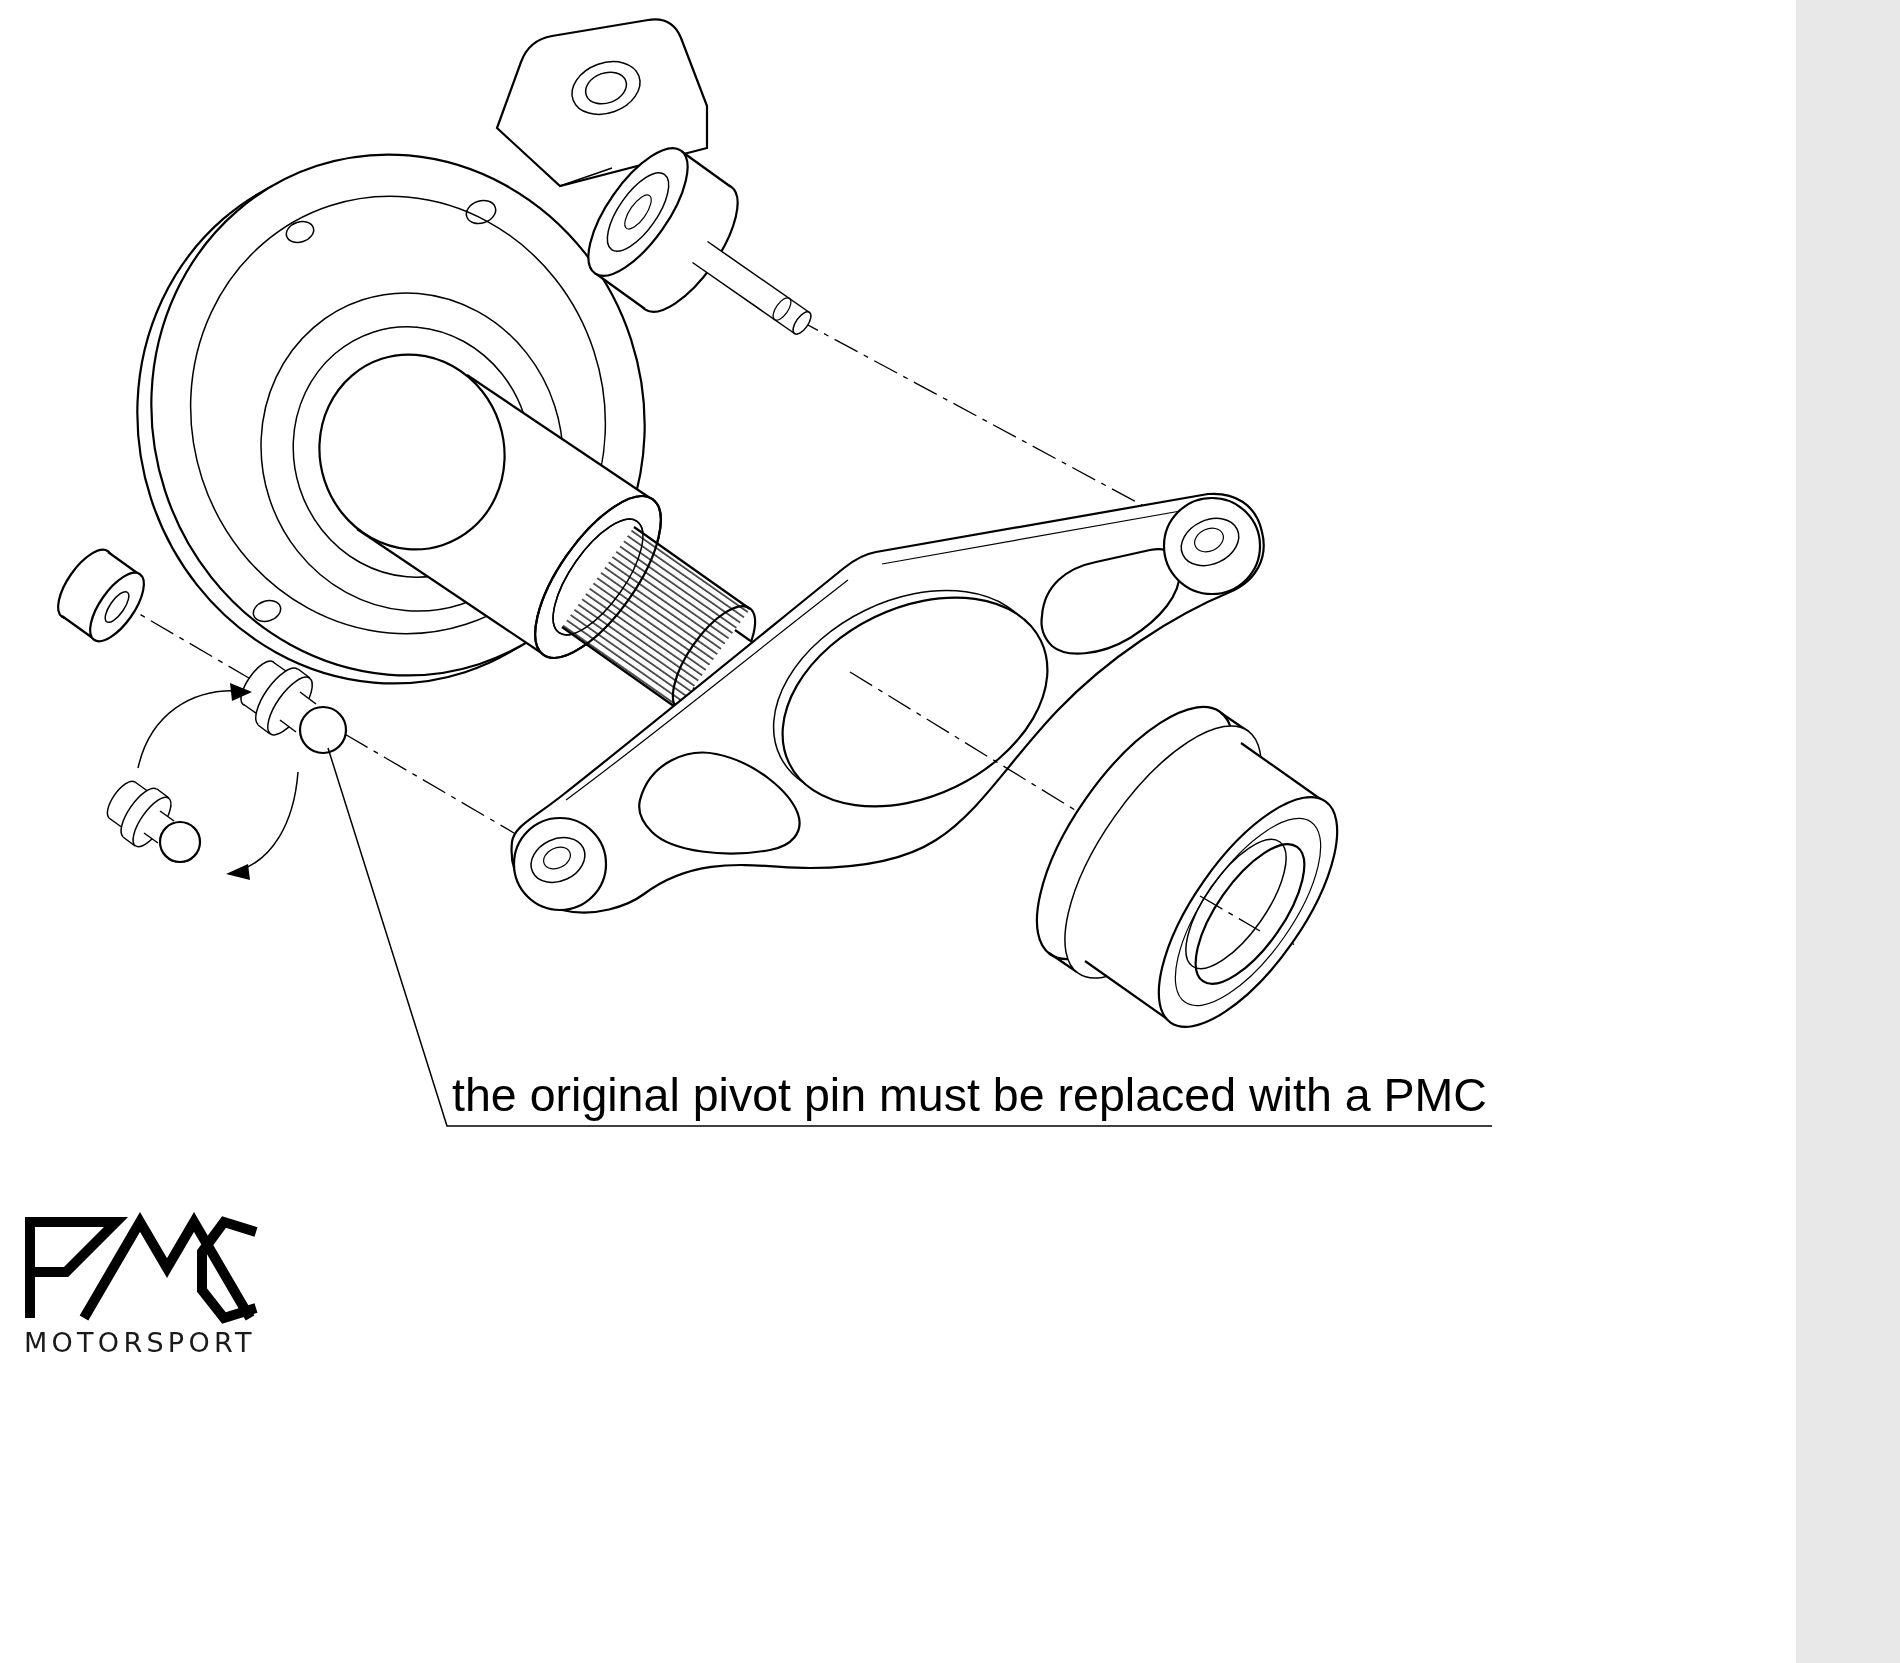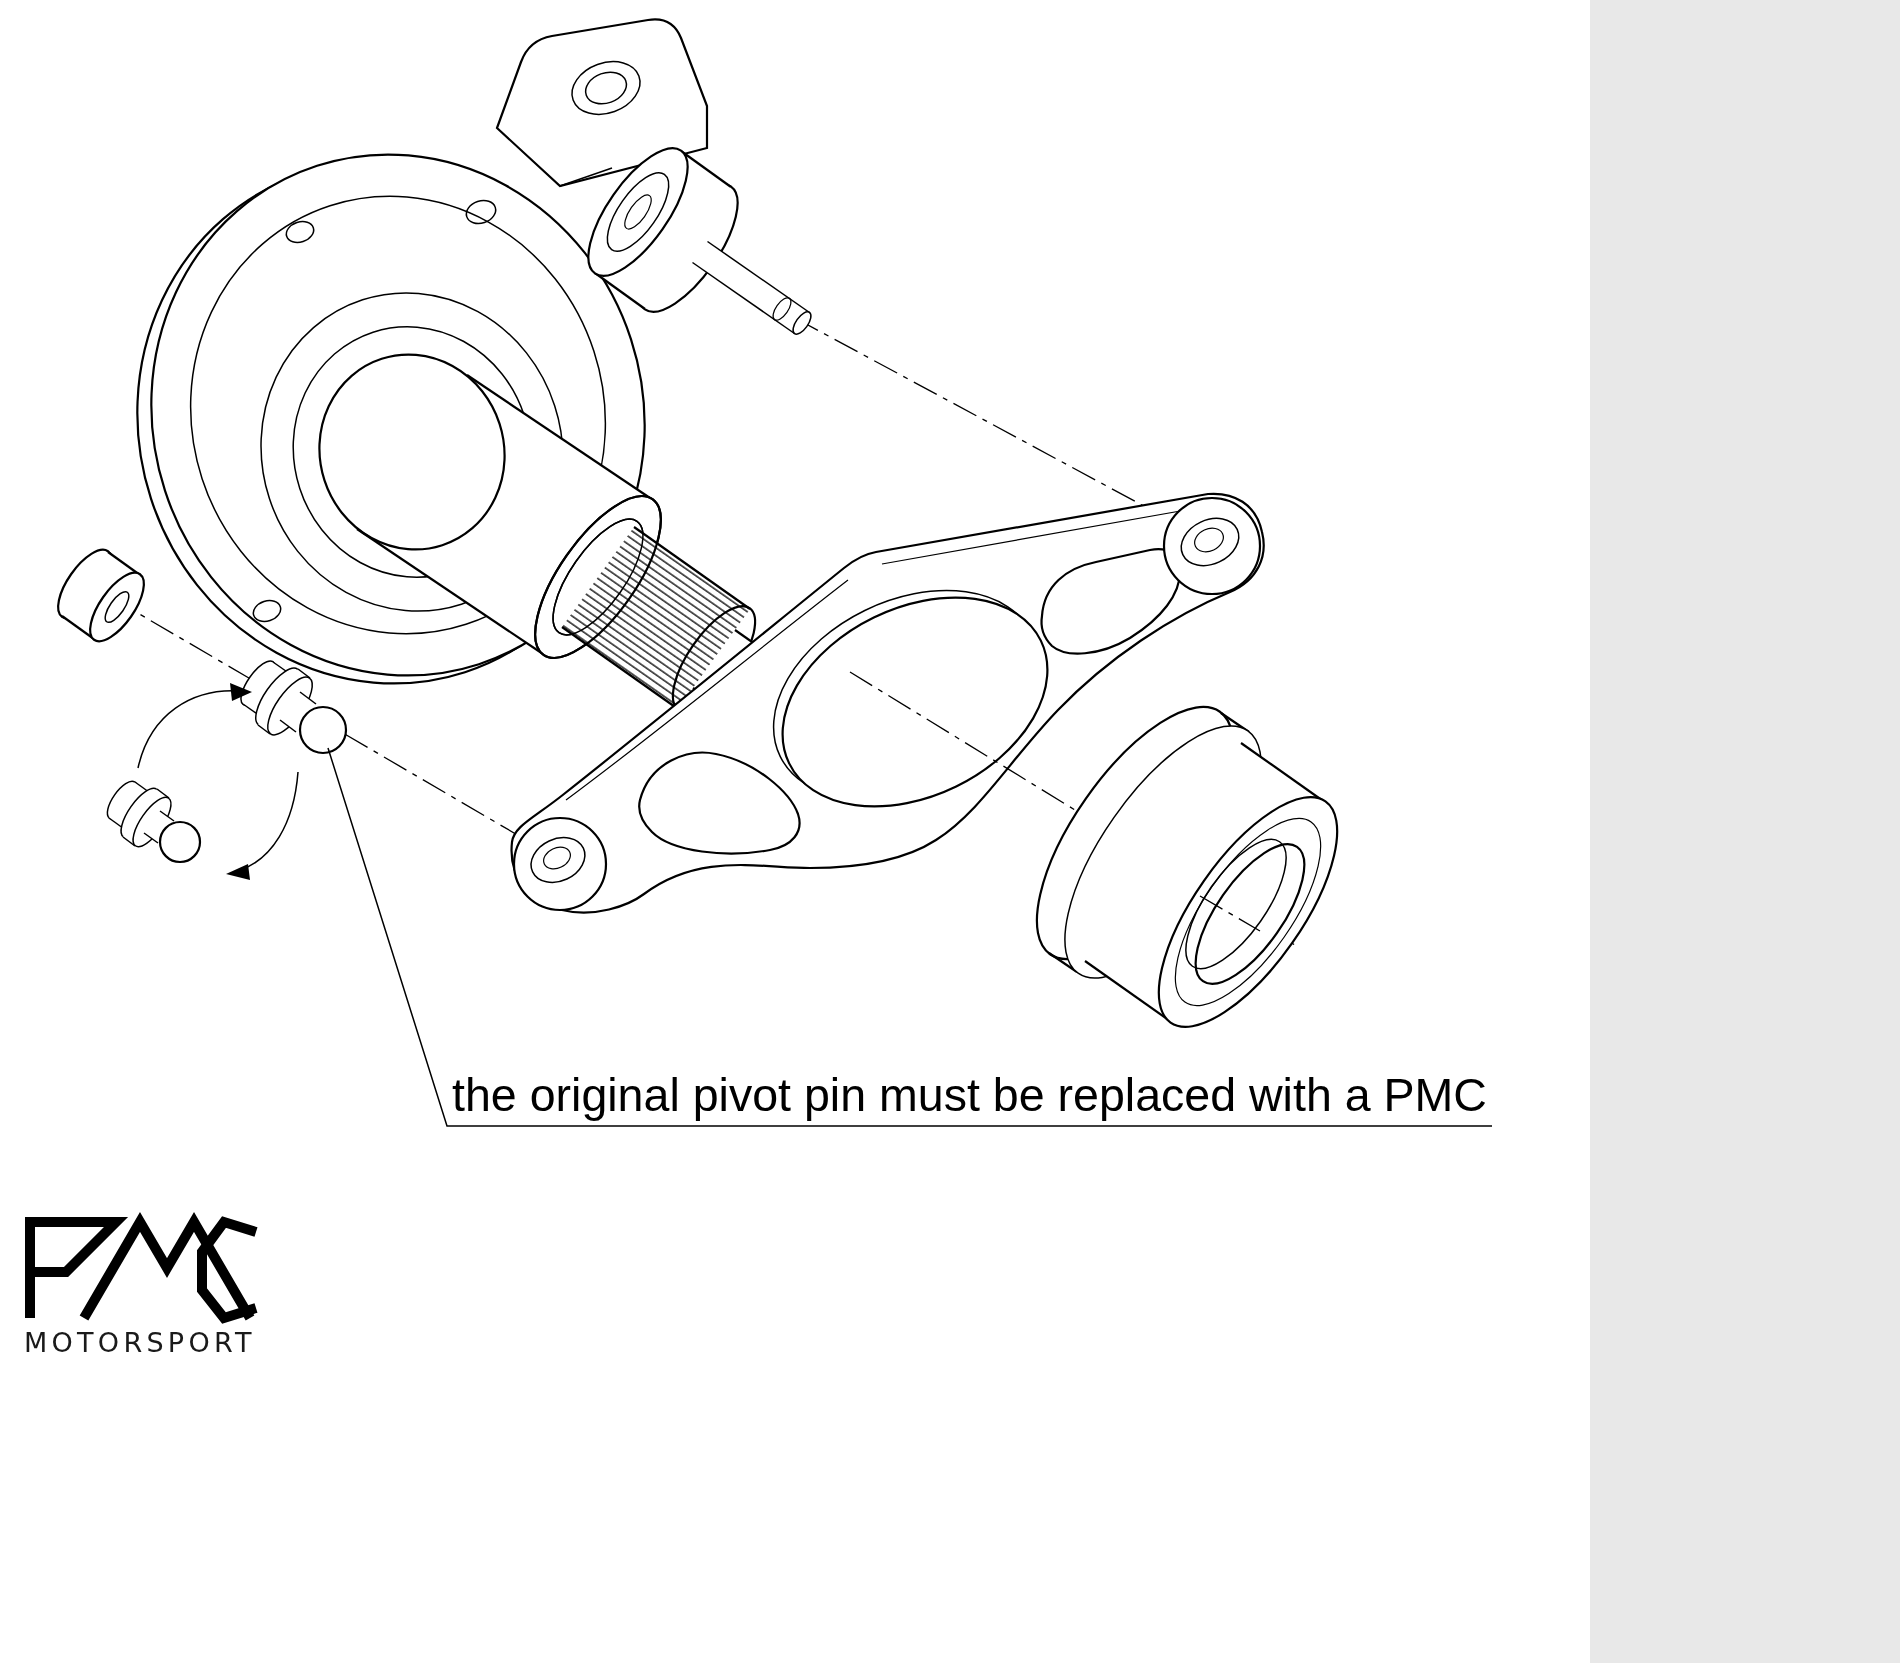--- a/index.html
+++ b/index.html
@@ -1,16 +1,16 @@
 <!DOCTYPE html>
 <html><head>
 <meta charset="utf-8">
 <style>
   html,body{margin:0;padding:0;background:#e8e8e8;}
-  .page{position:relative;width:1590px;height:1663px;background:#ffffff;overflow:hidden;}
+  .page{position:relative;width:1796px;height:1663px;background:#ffffff;overflow:hidden;}
   svg{position:absolute;left:0;top:0;}
   .w{fill:#ffffff;stroke:#000000;}
   .n{fill:none;stroke:#000000;}
   .f{fill:#000000;stroke:none;}
   .s2{stroke-width:2.2;}
   .s15{stroke-width:1.5;}
   .s13{stroke-width:1.2;}
   .axis{fill:none;stroke:#000000;stroke-width:1.3;stroke-dasharray:26 7 5 7;}
   text{font-family:"Liberation Sans","DejaVu Sans",sans-serif;fill:#000;}
   .subtitle{font-family:"DejaVu Sans","Liberation Sans",sans-serif;fill:#1a1a1a;letter-spacing:4.5px;}

